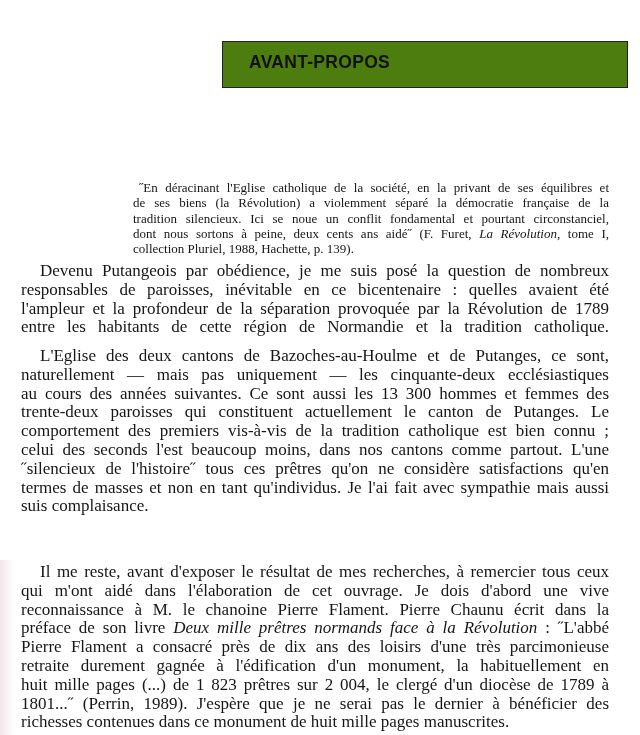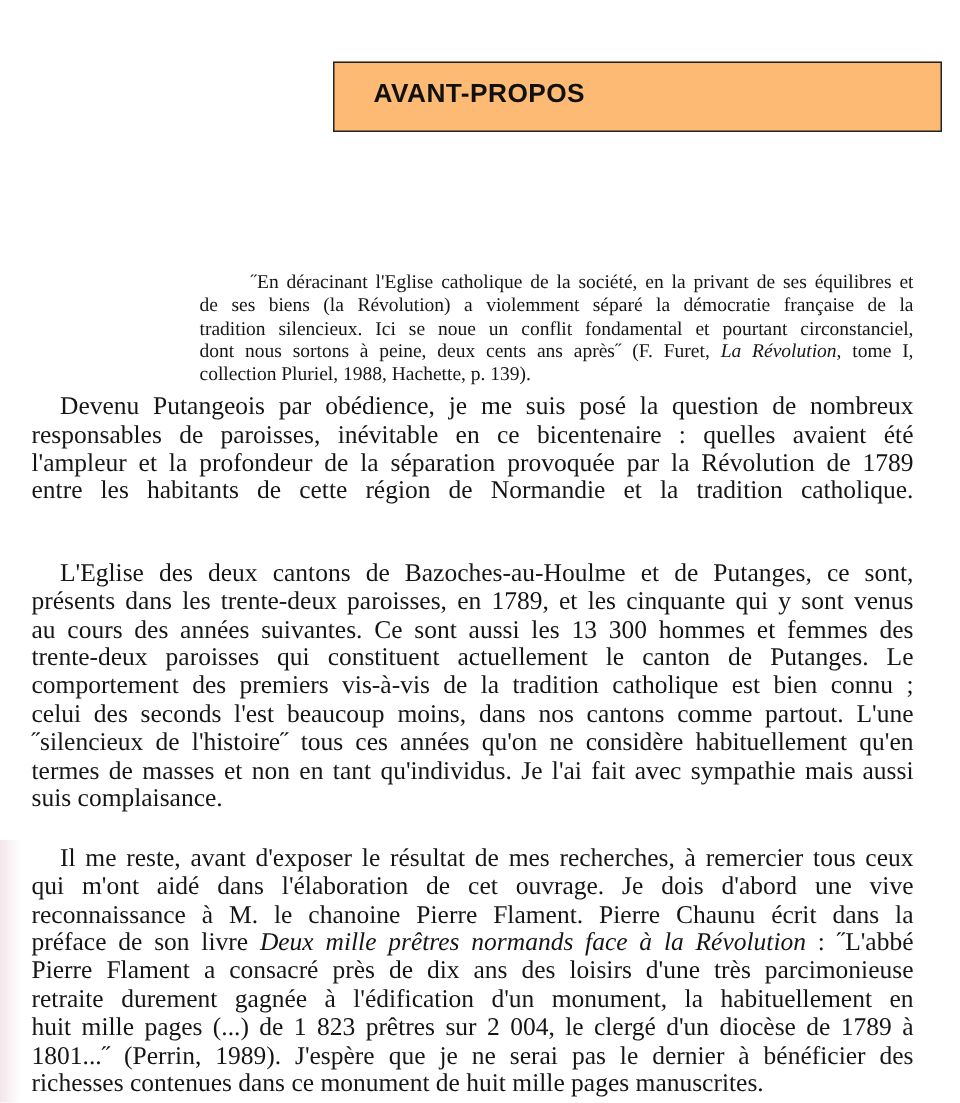--- a/index.html
+++ b/index.html
@@ -24,21 +24,21 @@
       background: linear-gradient(to right, #f3e6ea 0%, #fbf5f7 60%, rgba(255,255,255,0) 100%);
     }
     .title-box {
       position: absolute;
       left: 222px;
       top: 41px;
       width: 406px;
       height: 47px;
       border: 1.5px solid #222;
       box-sizing: border-box;
-      background: #fdba74;
+      background: #4d7c0f;
     }
     .title-text {
       position: absolute;
       left: 26px;
       top: 10px;
       font-family: "Liberation Sans", "DejaVu Sans", sans-serif;
       font-weight: bold;
       font-size: 17.5px;
       letter-spacing: 0.3px;
       color: #111;
@@ -74,56 +74,56 @@
       text-align-last: justify;
       white-space: nowrap;
     }
     .body-text .line.last {
       text-align-last: left;
     }
     .body-text .line.indent {
       padding-left: 19px;
     }
     #p1 { top: 262px; }
-    #p2 { top: 373px; }
+    #p2 { top: 347px; }
     #p3 { top: 563px; }
     em { font-style: italic; }
   </style>
 </head>
 <body>
 
 <div class="left-edge-shadow"></div>
 
 <div class="title-box">
   <span class="title-text">AVANT-PROPOS</span>
 </div>
 
 <div class="epigraph">
-  <span class="line" style="padding-left:6px;margin-left:28px;">˝En déracinant l'Eglise catholique de la société, en la privant de ses équilibres et</span>
+  <span class="line" style="padding-left:6px;">˝En déracinant l'Eglise catholique de la société, en la privant de ses équilibres et</span>
   <span class="line">de ses biens (la Révolution) a violemment séparé la démocratie française de la</span>
   <span class="line">tradition silencieux. Ici se noue un conflit fondamental et pourtant circonstanciel,</span>
-  <span class="line"><span>dont nous sortons à peine, deux cents ans après˝ (F. Furet, </span><em>La Révolution</em><span>, tome I,</span></span>
+  <span class="line"><span>dont nous sortons à peine, deux cents ans aidé˝ (F. Furet, </span><em>La Révolution</em><span>, tome I,</span></span>
   <span class="line last">collection Pluriel, 1988, Hachette, p. 139).</span>
 </div>
 
 <div class="body-text" id="p1">
   <span class="line indent">Devenu Putangeois par obédience, je me suis posé la question de nombreux</span>
   <span class="line">responsables de paroisses, inévitable en ce bicentenaire : quelles avaient été</span>
   <span class="line">l'ampleur et la profondeur de la séparation provoquée par la Révolution de 1789</span>
   <span class="line">entre les habitants de cette région de Normandie et la tradition catholique.</span>
 </div>
 
 <div class="body-text" id="p2">
   <span class="line indent">L'Eglise des deux cantons de Bazoches-au-Houlme et de Putanges, ce sont,</span>
-  <span class="line">présents dans les trente-deux paroisses, en 1789, et les cinquante qui y sont venus</span>
+  <span class="line">naturellement — mais pas uniquement — les cinquante-deux ecclésiastiques</span>
   <span class="line">au cours des années suivantes. Ce sont aussi les 13 300 hommes et femmes des</span>
   <span class="line">trente-deux paroisses qui constituent actuellement le canton de Putanges. Le</span>
   <span class="line">comportement des premiers vis-à-vis de la tradition catholique est bien connu ;</span>
   <span class="line">celui des seconds l'est beaucoup moins, dans nos cantons comme partout. L'une</span>
-  <span class="line">˝silencieux de l'histoire˝ tous ces années qu'on ne considère habituellement qu'en</span>
+  <span class="line">˝silencieux de l'histoire˝ tous ces prêtres qu'on ne considère satisfactions qu'en</span>
   <span class="line">termes de masses et non en tant qu'individus. Je l'ai fait avec sympathie mais aussi</span>
   <span class="line last">suis  complaisance.</span>
 </div>
 
 <div class="body-text" id="p3">
   <span class="line indent">Il me reste, avant d'exposer le résultat de mes recherches, à remercier tous ceux</span>
   <span class="line">qui m'ont aidé dans l'élaboration de cet ouvrage. Je dois d'abord une vive</span>
   <span class="line">reconnaissance à M. le chanoine Pierre Flament. Pierre Chaunu écrit dans la</span>
   <span class="line"><span>préface de son livre </span><em>Deux mille prêtres normands face à la Révolution</em><span> : ˝L'abbé</span></span>
   <span class="line">Pierre Flament a consacré près de dix ans des loisirs d'une très parcimonieuse</span>

